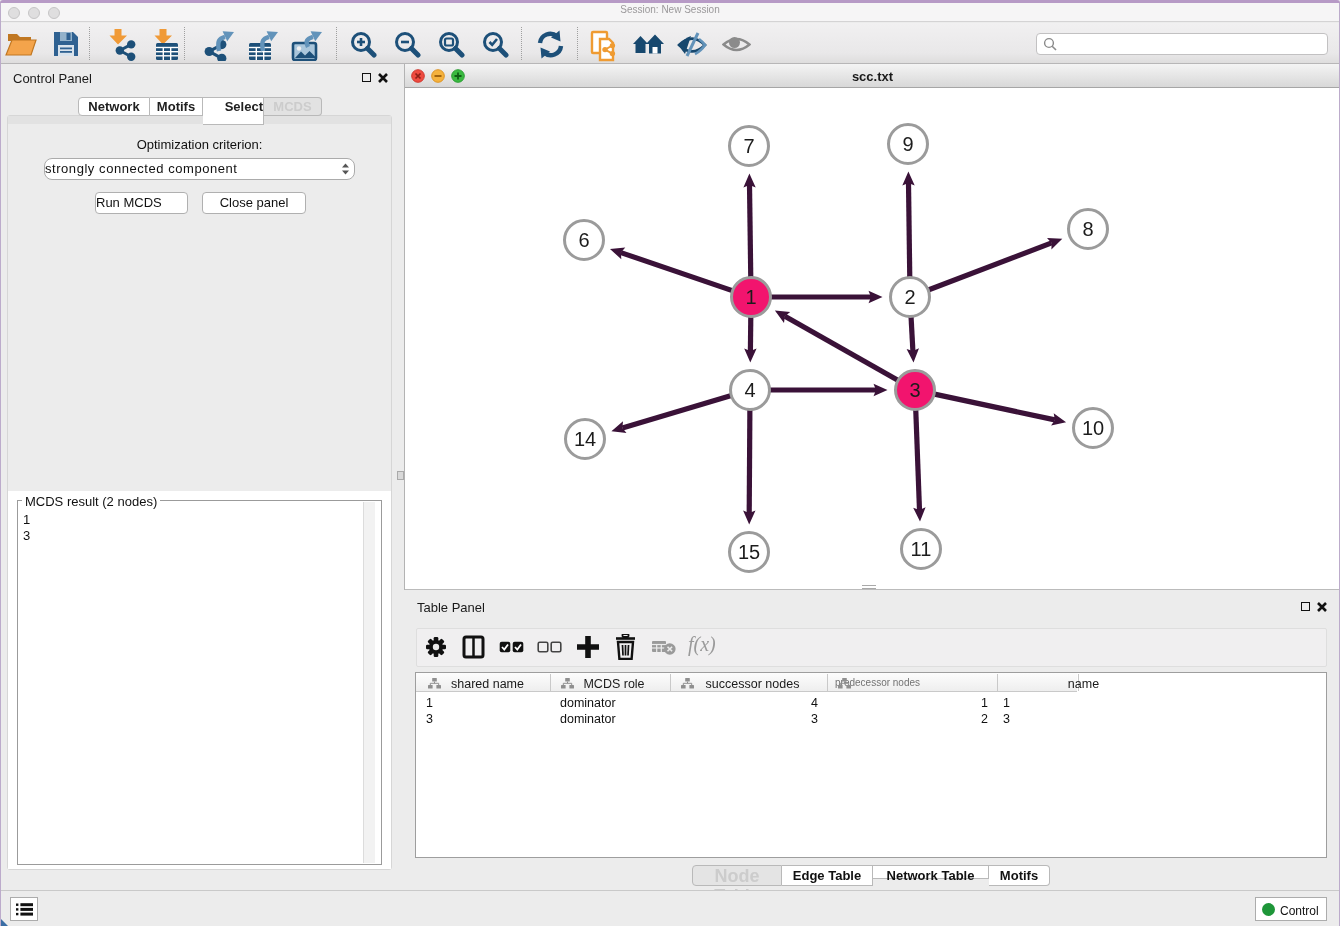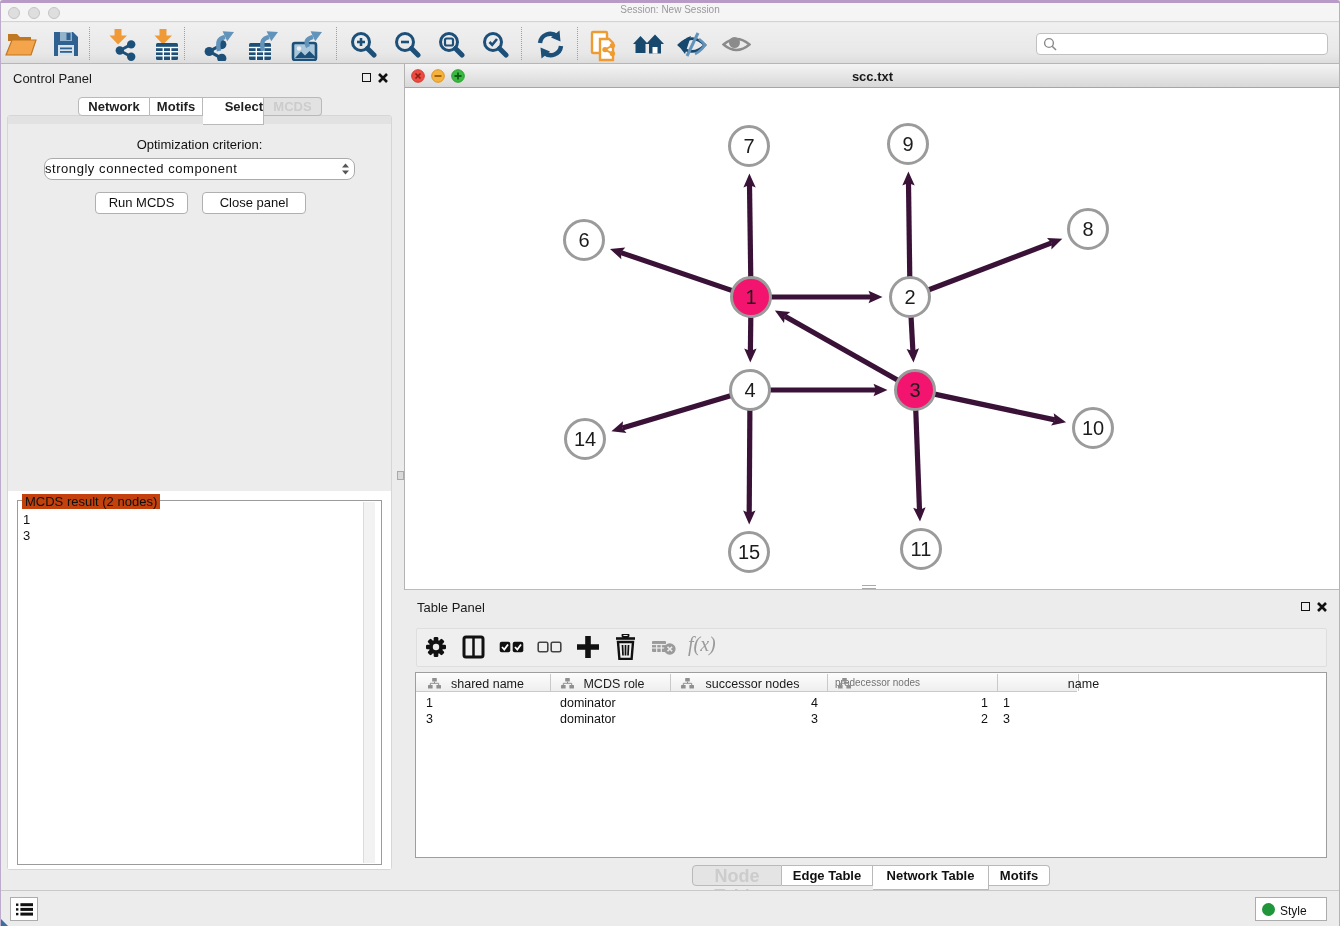--- a/index.html
+++ b/index.html
@@ -148,25 +148,25 @@
 <div class="abs" style="left:8px;top:116px;width:383px;height:8px;background:#e2e2e2"></div>
 <div class="abs" style="left:78px;top:97px;width:72px;height:19px;background:#fff;border:1px solid #b9b9b9;border-radius:4px 0 0 4px;color:#202020;font-size:13px;font-weight:bold;text-align:center;line-height:18px">Network</div>
 <div class="abs" style="left:150px;top:97px;width:53px;height:19px;background:#fff;border:1px solid #b9b9b9;border-left:none;color:#202020;font-size:13px;font-weight:bold;text-align:center;line-height:18px">Motifs</div>
 <div class="abs" style="left:203px;top:97px;width:61px;height:28px;background:#fff;border:1px solid #b9b9b9;border-left:none;color:#202020;font-size:13px;font-weight:bold;text-align:right;line-height:18px">Select</div>
 <div class="abs" style="left:264px;top:97px;width:58px;height:19px;background:#e2e2e2;border:1px solid #b9b9b9;border-left:none;border-radius:0 4px 4px 0;color:#ccc;font-size:13px;font-weight:bold;text-align:center;line-height:18px">MCDS</div>
 <div class="abs" style="left:0;top:137px;width:399px;text-align:center;font-size:13px;color:#111">Optimization criterion:</div>
 <div class="abs" style="left:44px;top:158px;width:311px;height:22px;background:#fff;border:1px solid #ababab;border-radius:8px;font-size:13px;color:#111;line-height:20px;letter-spacing:0.55px">strongly connected component</div>
 <svg class="abs" style="left:341px;top:163px" width="9" height="12" viewBox="0 0 9 12">
     <path d="M1,4.4 L4.5,0.6 L8,4.4 Z M1,7.6 L4.5,11.4 L8,7.6 Z" fill="#555"></path>
   </svg>
-<div class="abs" style="left:95px;top:192px;width:93px;height:22px;background:#fff;border:1px solid #b0b0b0;border-radius:4px;font-size:13px;color:#111;text-align:center;line-height:20px">Run MCDS</div>
+<div class="abs" style="left:95px;top:192px;width:93px;height:22px;background:#fff;border:1px solid #b0b0b0;border-radius:4px;font-size:13px;color:#111;line-height:20px">Run MCDS</div>
 <div class="abs" style="left:202px;top:192px;width:104px;height:22px;background:#fff;border:1px solid #b0b0b0;border-radius:4px;font-size:13px;color:#111;text-align:center;line-height:20px">Close panel</div>
 <div class="abs" style="left:8px;top:491px;width:383px;height:378px;background:#fff"></div>
 <div class="abs" style="left:17px;top:500px;width:365px;height:365px;border:1px solid #9b9b9b"></div>
-<div class="abs" style="left:22px;top:494px;background:#c2410c;font-size:13px;color:#111;padding:0 3px">MCDS result (2 nodes)</div>
+<div class="abs" style="left:22px;top:494px;background:#ffffff;font-size:13px;color:#111;padding:0 3px">MCDS result (2 nodes)</div>
 <div class="abs" style="left:363px;top:502px;width:12px;height:361px;background:#f2f2f2;border-left:1px solid #dcdcdc"></div>
 <div class="abs" style="left:23px;top:512px;font-size:13px;color:#111;line-height:16px">1<br>3</div>
 <div class="abs" style="left:399px;top:64px;width:6px;height:526px;background:#ececec;border-right:1px solid #b3b3b3"></div>
 <div class="abs" style="left:399px;top:590px;width:7px;height:300px;background:#ececec"></div>
 <div class="abs" style="left:397px;top:471px;width:7px;height:9px;background:#d9d9d9;border:1px solid #aaa"></div>
 <div class="abs" style="left:405px;top:64px;width:935px;height:526px;background:#fff;border-bottom:1px solid #bbb"></div>
 <div class="abs" style="left:405px;top:64px;width:935px;height:24px;background:linear-gradient(#f4f4f4,#d8d8d8);border-bottom:1px solid #a6a6a6"></div>
 <div class="abs" style="left:405px;top:69px;width:935px;text-align:center;font-size:13px;font-weight:bold;color:#1a1a1a">scc.txt</div>
 <svg class="abs" style="left:410px;top:68px" width="56" height="16" viewBox="0 0 56 16">
     <circle cx="8" cy="8" r="6.3" fill="#ee4b40" stroke="#cf3a31" stroke-width="1"></circle>
@@ -348,34 +348,34 @@
 <div class="abs" style="left:690px;top:696px;width:128px;text-align:right;font-size:12.5px;color:#111">4</div>
 <div class="abs" style="left:860px;top:696px;width:128px;text-align:right;font-size:12.5px;color:#111">1</div>
 <div class="abs" style="left:1003px;top:696px;font-size:12.5px;color:#111">1</div>
 <div class="abs" style="left:426px;top:712px;font-size:12.5px;color:#111">3</div>
 <div class="abs" style="left:560px;top:712px;font-size:12.5px;color:#111">dominator</div>
 <div class="abs" style="left:690px;top:712px;width:128px;text-align:right;font-size:12.5px;color:#111">3</div>
 <div class="abs" style="left:860px;top:712px;width:128px;text-align:right;font-size:12.5px;color:#111">2</div>
 <div class="abs" style="left:1003px;top:712px;font-size:12.5px;color:#111">3</div>
 <div class="abs" style="left:692px;top:865px;width:90px;height:21px;background:#e4e4e4;border:1px solid #b9b9b9;border-radius:4px 0 0 4px;color:#ccc;font-size:18px;font-weight:bold;text-align:center;line-height:20px">Node Table</div>
 <div class="abs" style="left:782px;top:865px;width:91px;height:21px;background:#fff;border:1px solid #b9b9b9;border-left:none;color:#111;font-size:13px;font-weight:bold;text-align:center;line-height:20px">Edge Table</div>
-<div class="abs" style="left:873px;top:865px;width:116px;height:25px;background:#fff;border:1px solid #b9b9b9;border-left:none;color:#111;font-size:13px;font-weight:bold;text-align:center;line-height:20px">Network Table</div>
+<div class="abs" style="left:873px;top:865px;width:116px;height:14px;background:#fff;border:1px solid #b9b9b9;border-left:none;color:#111;font-size:13px;font-weight:bold;text-align:center;line-height:20px">Network Table</div>
 <div class="abs" style="left:989px;top:865px;width:61px;height:21px;background:#fff;border:1px solid #b9b9b9;border-left:none;border-radius:0 4px 4px 0;color:#111;font-size:13px;font-weight:bold;text-align:center;line-height:20px">Motifs</div>
 <div class="abs" style="left:0;top:890px;width:1340px;height:36px;background:#ececec;border-top:1px solid #c9c9c9"></div>
 <div class="abs" style="left:10px;top:897px;width:28px;height:24px;background:#fff;border:1px solid #acacac"></div>
 <svg class="abs" style="left:16px;top:903px" width="17" height="13" viewBox="0 0 17 13">
     <g fill="#111">
       <rect x="0" y="0.5" width="2.4" height="2.4"></rect>
       <rect x="0" y="5.2" width="2.4" height="2.4"></rect>
       <rect x="0" y="9.9" width="2.4" height="2.4"></rect>
       <rect x="4.4" y="0.2" width="12.6" height="3"></rect>
       <rect x="4.4" y="4.9" width="12.6" height="3"></rect>
       <rect x="4.4" y="9.6" width="12.6" height="3"></rect>
     </g>
   </svg>
 <div class="abs" style="left:1255px;top:897px;width:72px;height:24px;background:#fff;border:1px solid #acacac"></div>
 <div class="abs" style="left:1262px;top:903px;width:13px;height:13px;border-radius:50%;background:#1e9639"></div>
-<div class="abs" style="left:1280px;top:904px;font-size:12px;color:#111">Style</div>
+<div class="abs" style="left:1280px;top:904px;font-size:12px;color:#111">Control</div>
 <svg class="abs" style="left:0;top:918px" width="8" height="8" viewBox="0 0 8 8">
     <path d="M0,0 L0,8 L8,8 Z" fill="#3a6ea5"></path>
   </svg>
 <div class="abs" style="left:0;top:0;width:1340px;height:3px;background:#b79ac6;border-radius:7px 7px 0 0"></div>
 <div class="abs" style="left:0;top:3px;width:1px;height:923px;background:#bcabcb"></div>
 <div class="abs" style="left:1339px;top:3px;width:1px;height:923px;background:#bcabcb"></div>
 </body></html>

